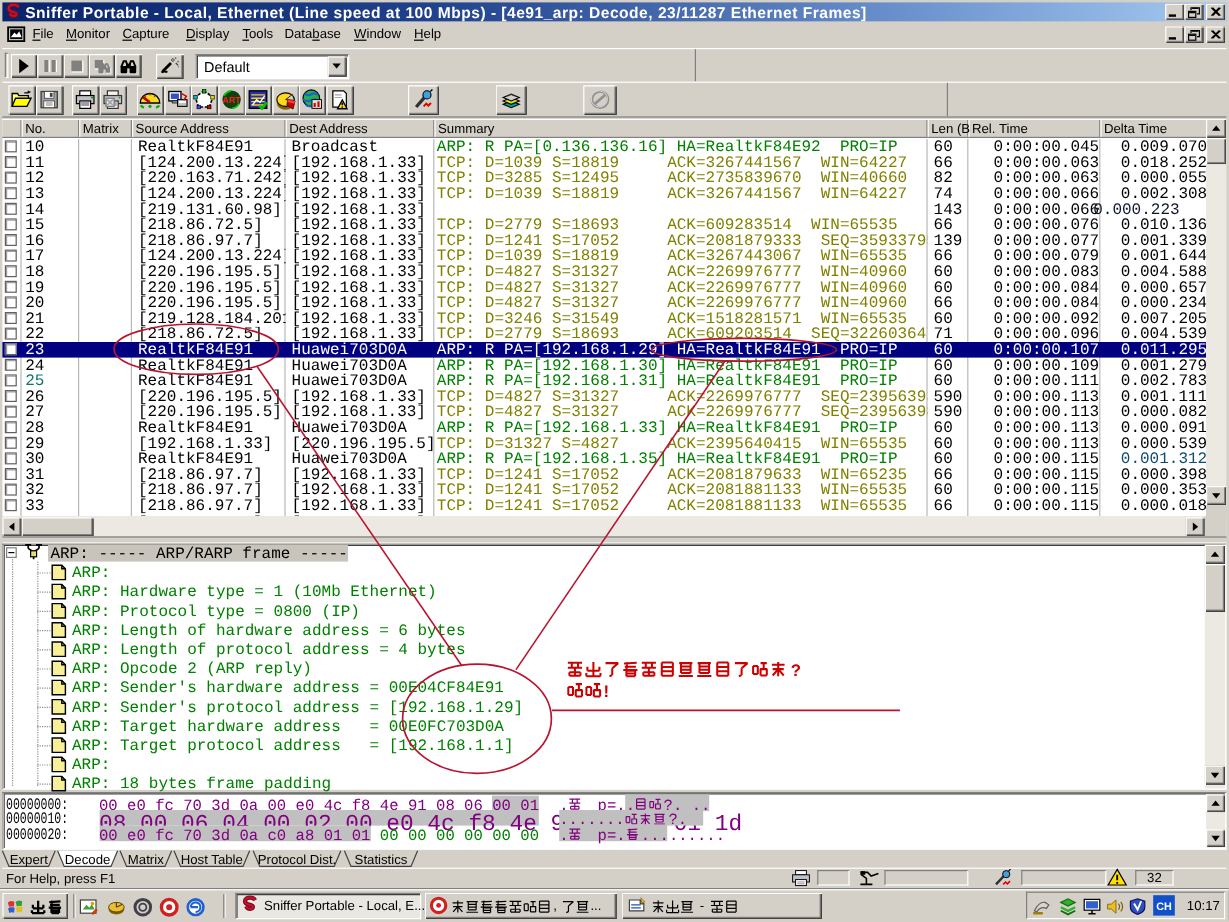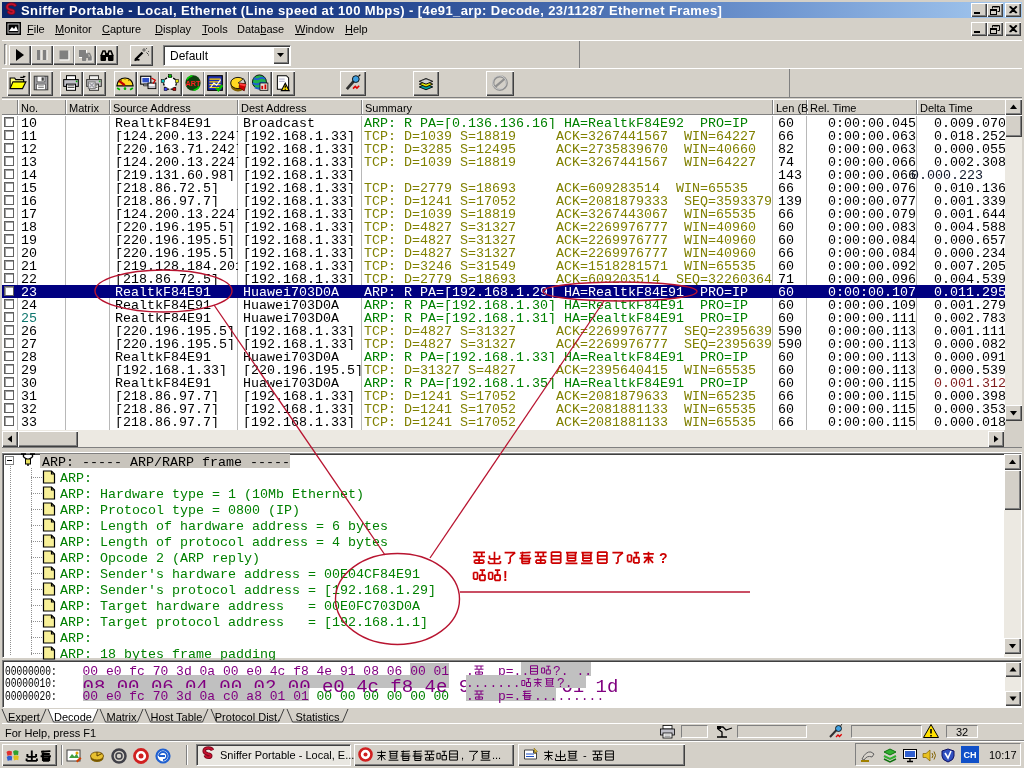--- a/index.html
+++ b/index.html
@@ -460,21 +460,21 @@
     <span class="mono" style="left:886px;top:0;width:118px;text-align:right;color:#000;">0.000.539</span>
   </div>
 <div style="left:4px;top:364px;width:10px;height:10px;background:#fff;border:1px solid #606060;box-shadow:inset 1px 1px 0 #a0a0a0;"></div>
 <div style="left:2px;top:376px;width:1003px;height:13px;overflow:hidden;">
     <span class="mono" style="left:19px;top:0;color:#000;">30</span>
     <span class="mono" style="left:113px;top:0;color:#000;width:123px;overflow:hidden;">RealtkF84E91</span>
     <span class="mono" style="left:241px;top:0;color:#000;">Huawei703D0A</span>
     <span class="mono" style="left:362px;top:0;color:#008000;width:409px;overflow:hidden;">ARP: R PA=[192.168.1.35] HA=RealtkF84E91  PRO=IP</span>
     <span class="mono" style="left:776px;top:0;color:#000;">60</span>
     <span class="mono" style="left:806px;top:0;width:108px;text-align:right;color:#000;">0:00:00.115</span>
-    <span class="mono" style="left:886px;top:0;width:118px;text-align:right;color:#7f1d1d;">0.001.312</span>
+    <span class="mono" style="left:886px;top:0;width:118px;text-align:right;color:#0c4a6e;">0.001.312</span>
   </div>
 <div style="left:4px;top:377px;width:10px;height:10px;background:#fff;border:1px solid #606060;box-shadow:inset 1px 1px 0 #a0a0a0;"></div>
 <div style="left:2px;top:389px;width:1003px;height:13px;overflow:hidden;">
     <span class="mono" style="left:19px;top:0;color:#000;">31</span>
     <span class="mono" style="left:113px;top:0;color:#000;width:123px;overflow:hidden;">[218.86.97.7]</span>
     <span class="mono" style="left:241px;top:0;color:#000;">[192.168.1.33]</span>
     <span class="mono" style="left:362px;top:0;color:#808000;width:409px;overflow:hidden;">TCP: D=1241 S=17052     ACK=2081879633  WIN=65235</span>
     <span class="mono" style="left:776px;top:0;color:#000;">66</span>
     <span class="mono" style="left:806px;top:0;width:108px;text-align:right;color:#000;">0:00:00.115</span>
     <span class="mono" style="left:886px;top:0;width:118px;text-align:right;color:#000;">0.000.398</span>

